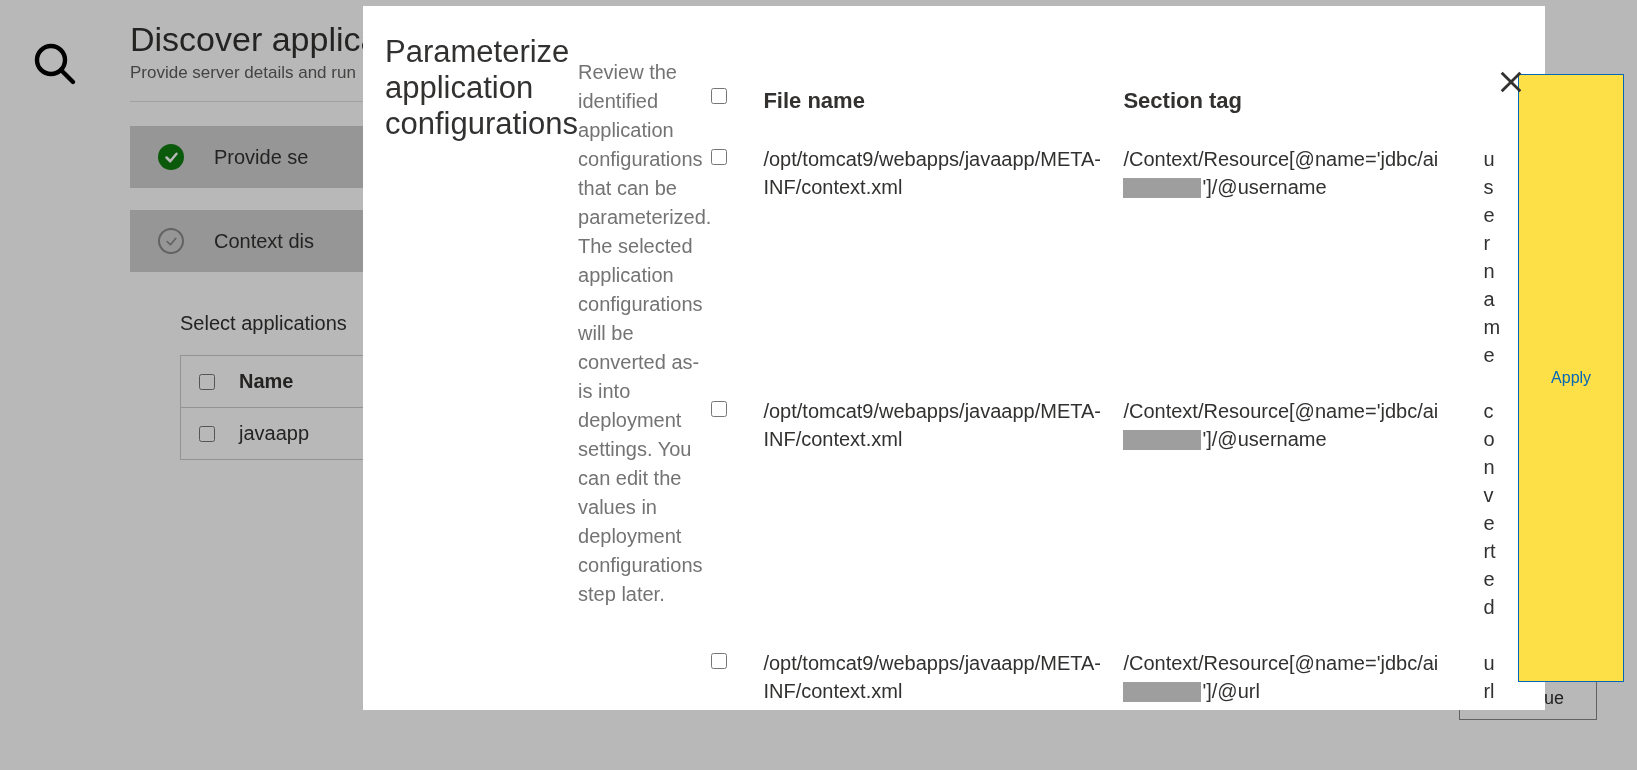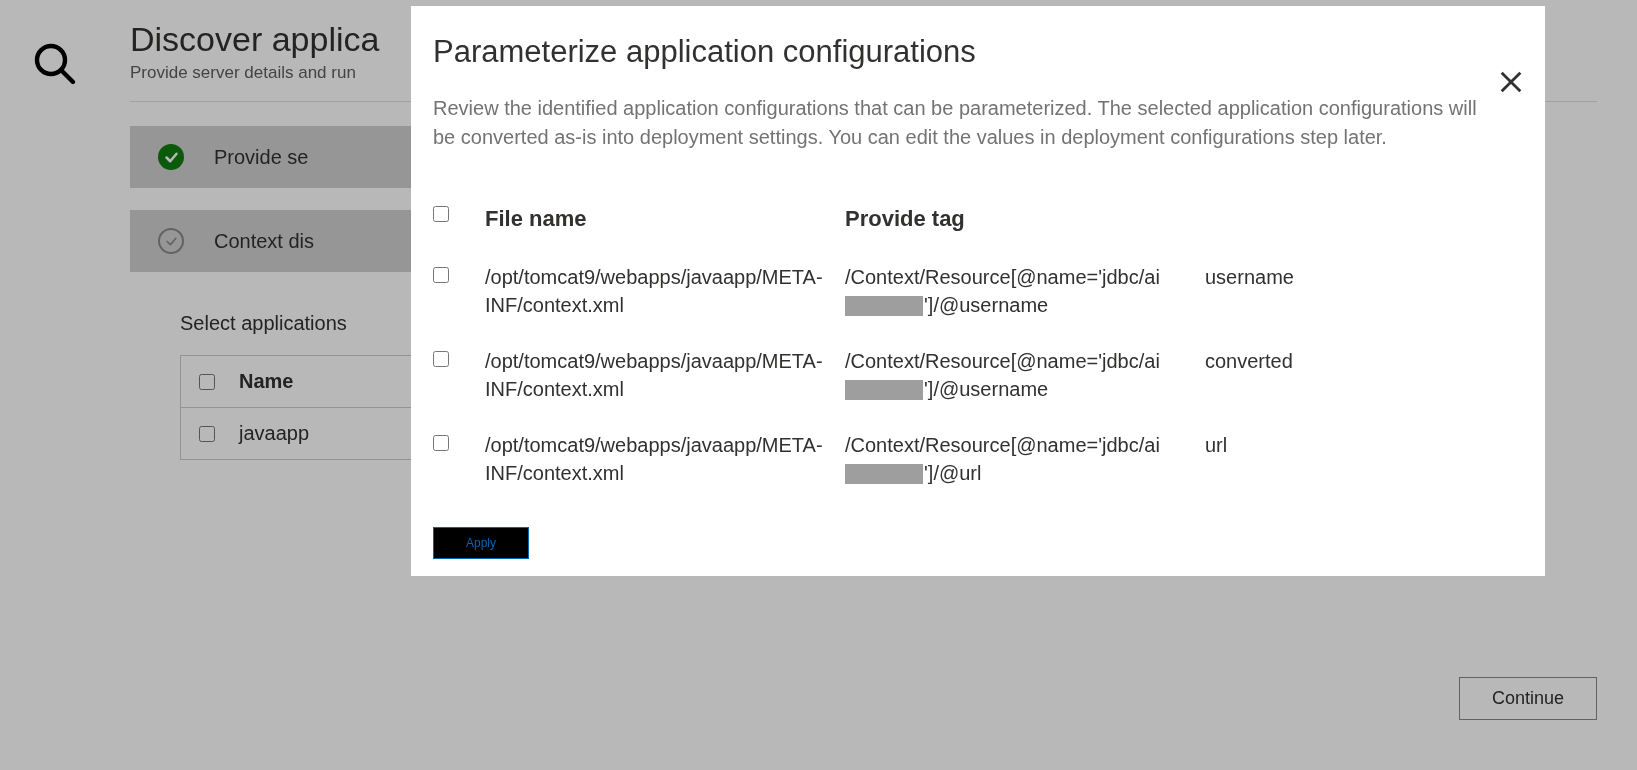--- a/index.html
+++ b/index.html
@@ -40,41 +40,41 @@
       border: 1px solid #8a8886; background: #fff; color: #323130;
       font-size: 18px; padding: 10px 32px; cursor: pointer; margin-top: 24px;
     }
 
     
     .scrim { position: absolute; inset: 0; background: rgba(0,0,0,.28); }
 
     
     .modal {
       position: absolute; top: 6px; left: 363px; right: 92px;
-      height: 570px; background: #fff;
+      height: 704px; background: #fff;
       padding: 28px 48px 28px 22px;
-      display: flex; flex-direction: column; margin-left: 48px;
+      display: flex; flex-direction: row;
     }
     .modal-title { font-size: 31px; font-weight: 400; color: #323130; }
     .modal-close { position: absolute; top: 62px; right: 20px; cursor: pointer; }
     .modal-desc  { font-size: 20px; color: #737373; margin-top: 24px; line-height: 1.45; max-width: 1080px; }
 
     .cfg-table { margin-top: 52px; }
     .cfg-head  { display: grid; grid-template-columns: 52px 360px 360px 1fr; font-size: 22px; font-weight: 600; color: #323130; }
     .cfg-row   { display: grid; grid-template-columns: 52px 360px 360px 1fr; font-size: 20px; color: #323130; margin-top: 28px; align-items: start; }
     .cfg-row .cell, .cfg-head .cell { padding-right: 18px; line-height: 1.4; word-break: break-word; }
     .cfg-row .chkcell, .cfg-head .chkcell { display: flex; align-items: flex-start; padding-top: 4px; }
     .cfg-head .chkcell { padding-top: 2px; }
     input[type=checkbox].cb { width: 16px; height: 16px; }
 
     .redact { display:inline-block; width:78px; height:20px; background:#9e9e9e; vertical-align: text-bottom; margin-right:1px; }
 
     .apply-btn {
-      margin-top: 40px; border: 1.5px solid #0067b8; background:#000000; color:#0067b8;
-      font-size: 12px; padding: 8px 32px; cursor: pointer; width: fit-content;
+      margin-top: 40px; border: 1.5px solid #0067b8; background:#fde047; color:#0067b8;
+      font-size: 16px; padding: 8px 32px; cursor: pointer; width: fit-content;
     }
 
     .sec-wrap { display:inline; }
   </style>
 </head>
 <body>
 
 <div class="page">
   <div class="page-inner">
     <div class="page-icon">
@@ -136,21 +136,21 @@
       </svg>
   </div>
   <div class="modal-desc">Review the identified application configurations that can be parameterized. The selected application configurations will be converted as-is into deployment settings. You can edit the values in deployment configurations step later.</div>
 
   <div class="cfg-table">
     <div class="cfg-head">
       <div class="chkcell">
           <input type="checkbox" class="cb" style="">
         </div>
       <div class="cell">File name</div>
-      <div class="cell">Provide tag</div>
+      <div class="cell">Section tag</div>
     </div>
 
     <div class="cfg-row">
       <div class="chkcell">
           <input type="checkbox" class="cb" style="">
         </div>
       <div class="cell">/opt/tomcat9/webapps/javaapp/META-INF/context.xml</div>
       <div class="cell">
         <span class="sec-wrap"><span>/Context/Resource[@name='jdbc/ai</span><br><span class="redact"></span><span>']/@username</span></span>
       </div>

